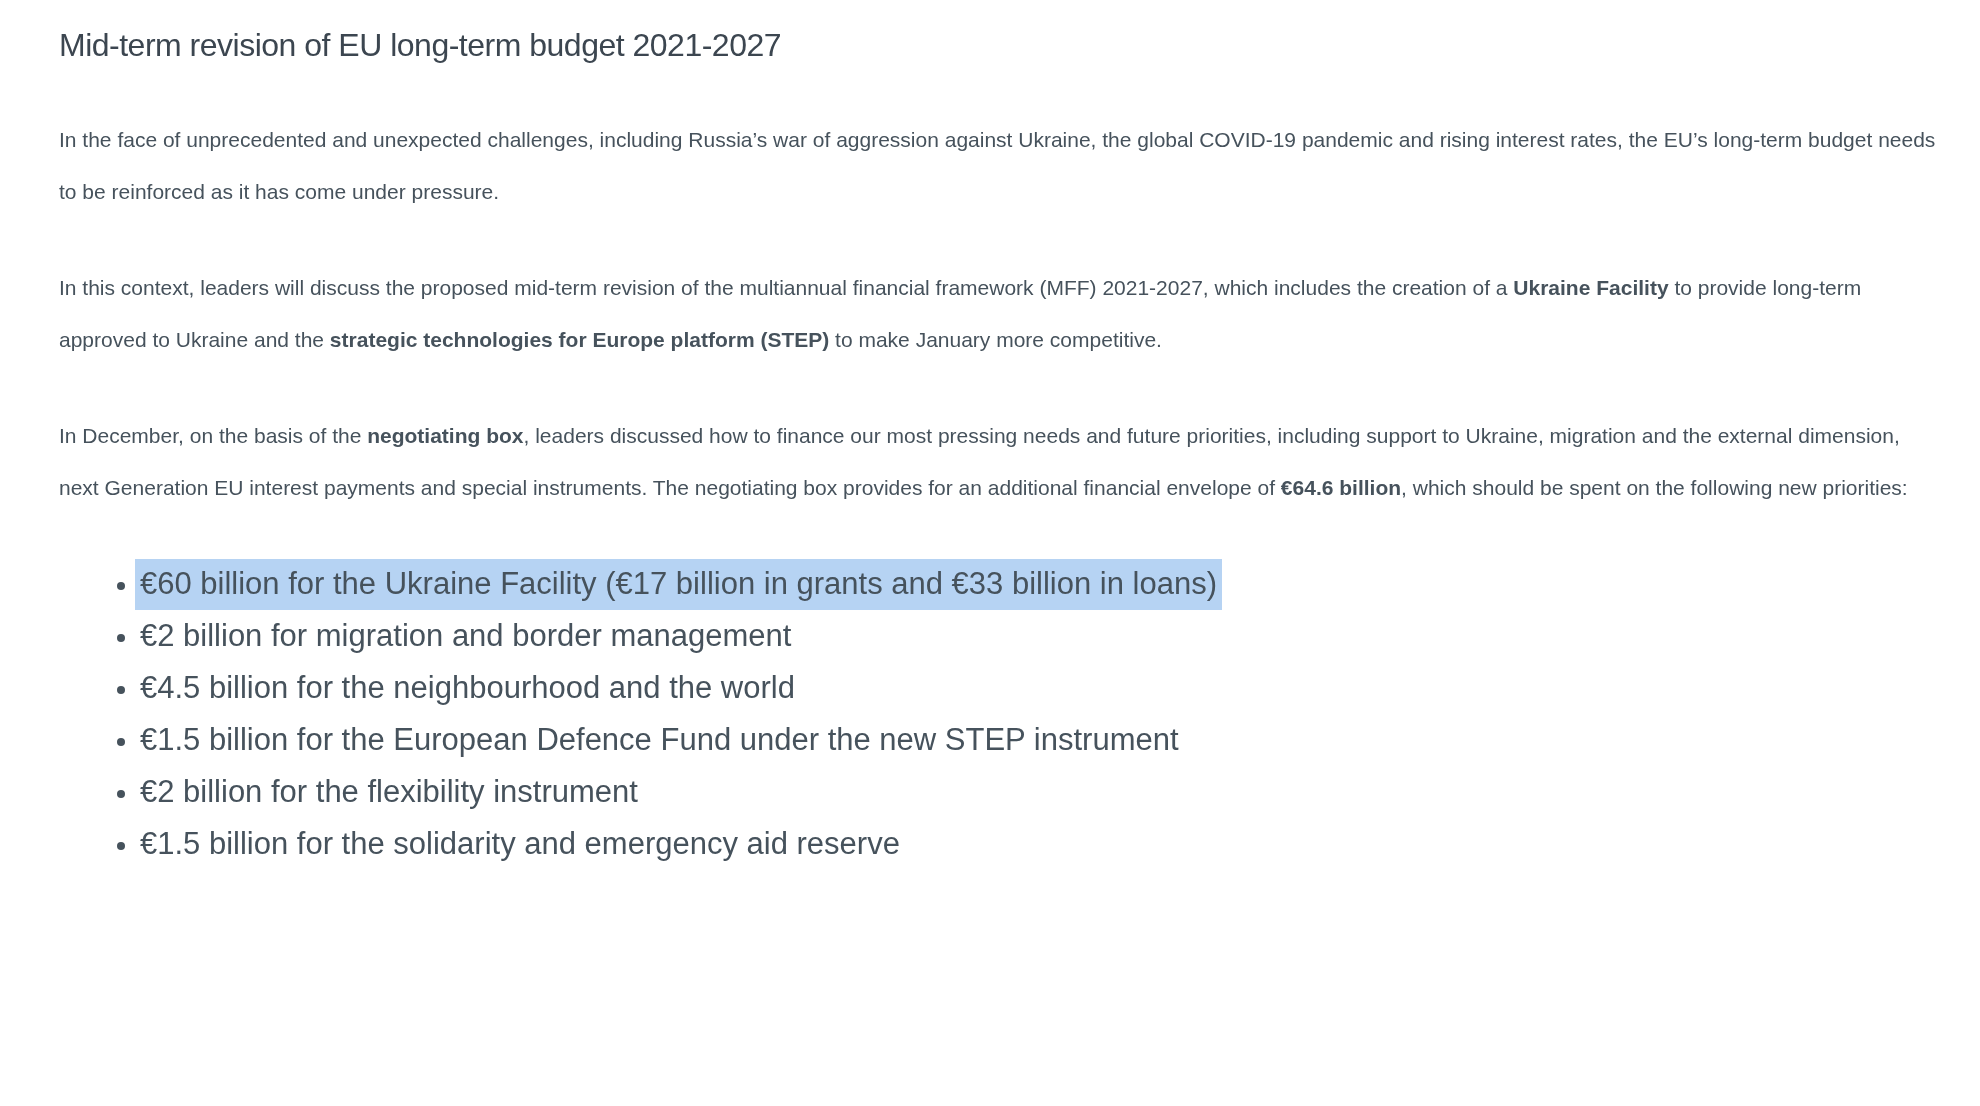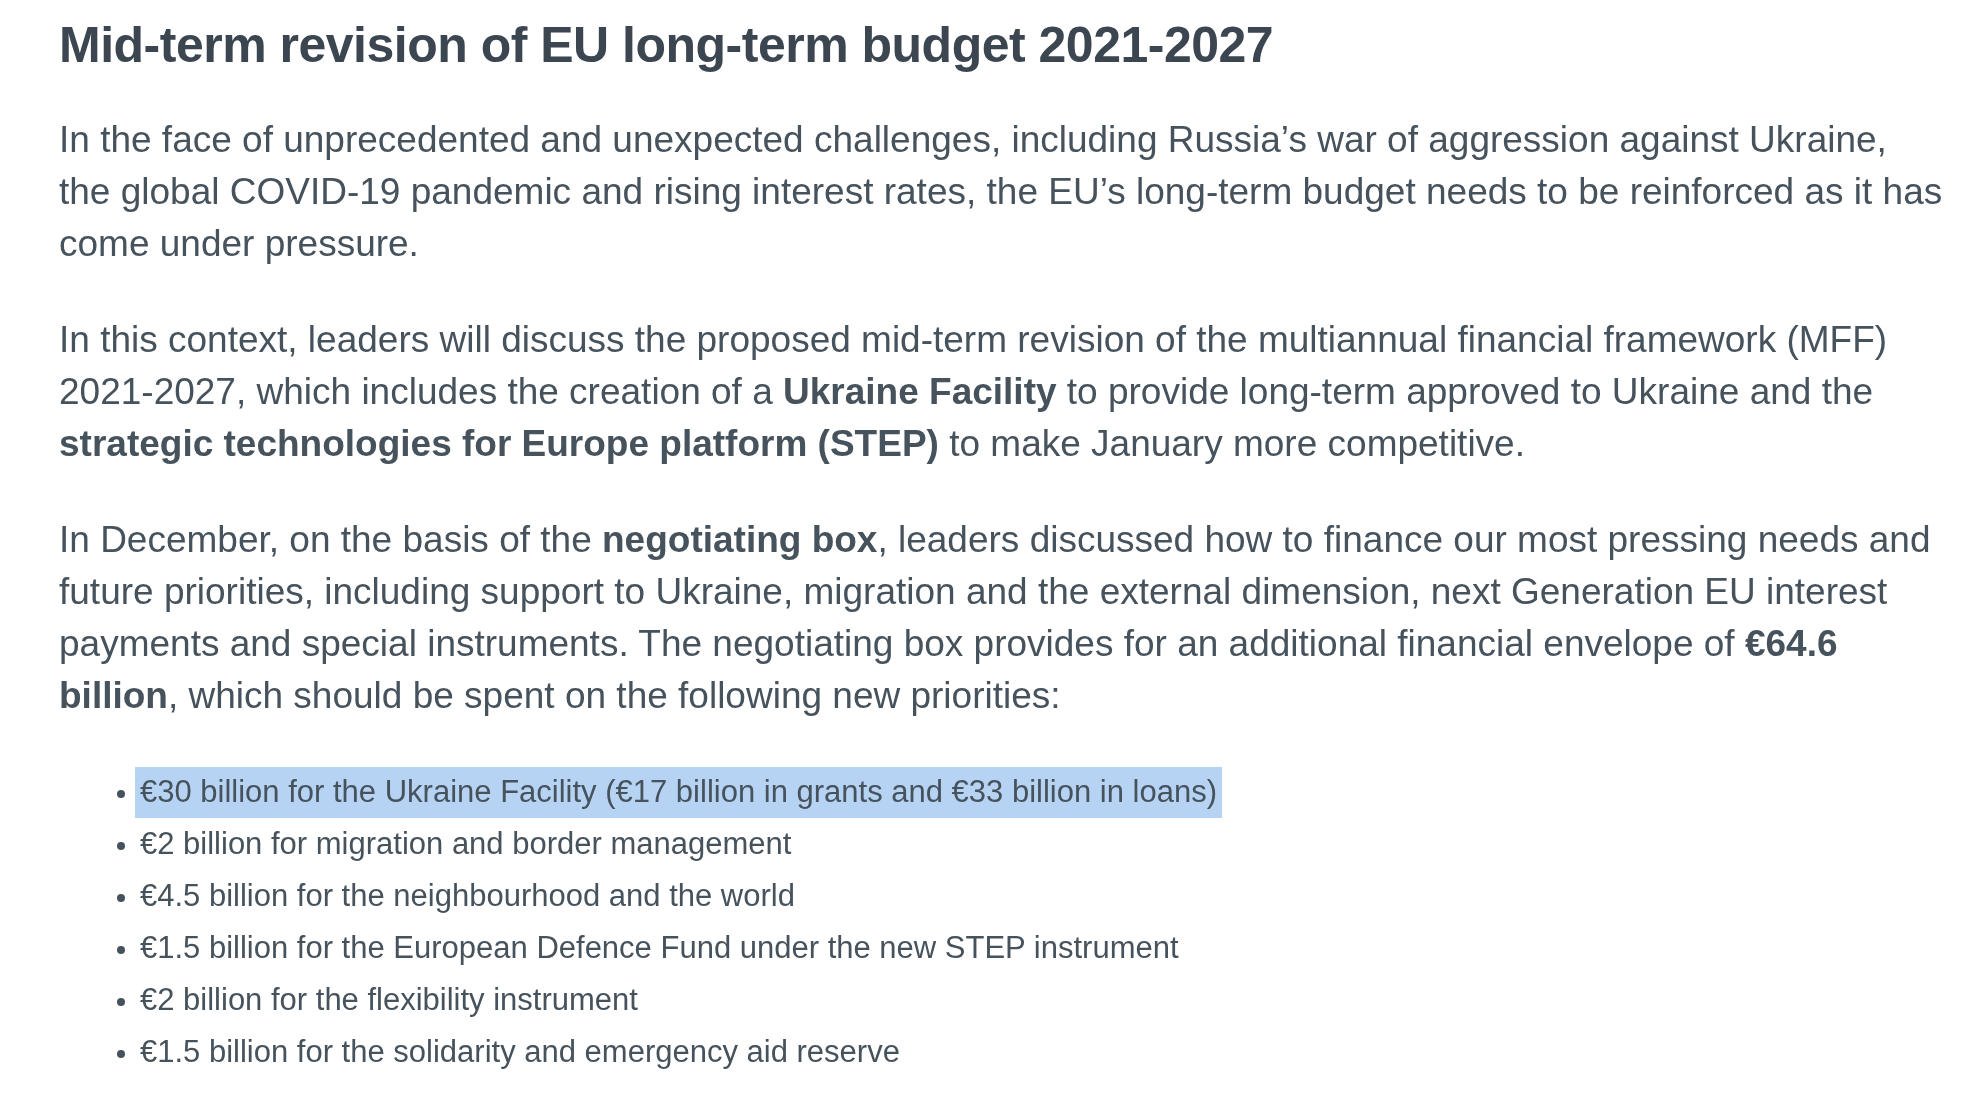--- a/index.html
+++ b/index.html
@@ -15,29 +15,29 @@
     height:1106px;
     overflow:hidden;
     background:var(--background);
     font-family:"Liberation Sans","DejaVu Sans",sans-serif;
     color:var(--body);
   }
   .article{
     padding:16px 36px 0 59px;
   }
   h1.page-title{
-    font-size:50px;
+    font-size:32px;
     line-height:58px;
-    font-weight:700;
+    font-weight:400;
     color:var(--heading);
     letter-spacing:-0.5px;
     margin:0 0 40px 0;
   }
   p.body-text{
-    font-size:37px;
+    font-size:21px;
     line-height:52px;
     margin:0 0 44px 0;
     color:var(--body);
   }
   p.body-text strong{
     font-weight:700;
   }
   ul.priorities{
     margin:0 0 26px 0;
     padding:0 0 0 81px;
@@ -76,21 +76,21 @@
   <p class="body-text">
     <span>In this context, leaders will discuss the proposed mid-term revision of the multiannual financial framework (MFF) 2021-2027, which includes the creation of a </span><strong>Ukraine Facility</strong><span> to provide long-term approved to Ukraine and the </span><strong>strategic technologies for Europe platform (STEP)</strong><span> to make January more competitive.</span>
   </p>
 
   <p class="body-text">
     <span>In December, on the basis of the </span><strong>negotiating box</strong><span>, leaders discussed how to finance our most pressing needs and future priorities, including support to Ukraine, migration and the external dimension, next Generation EU interest payments and special instruments. The negotiating box provides for an additional financial envelope of </span><strong>€64.6 billion</strong><span>, which should be spent on the following new priorities:</span>
   </p>
 
   <ul class="priorities">
     <li>
-      <span class="hl">€30 billion for the Ukraine Facility (€17 billion in grants and €33 billion in loans)</span>
+      <span class="hl">€60 billion for the Ukraine Facility (€17 billion in grants and €33 billion in loans)</span>
     </li>
     <li>
       <span>€2 billion for migration and border management</span>
     </li>
     <li>
       <span>€4.5 billion for the neighbourhood and the world</span>
     </li>
     <li>
       <span>€1.5 billion for the European Defence Fund under the new STEP instrument</span>
     </li>

